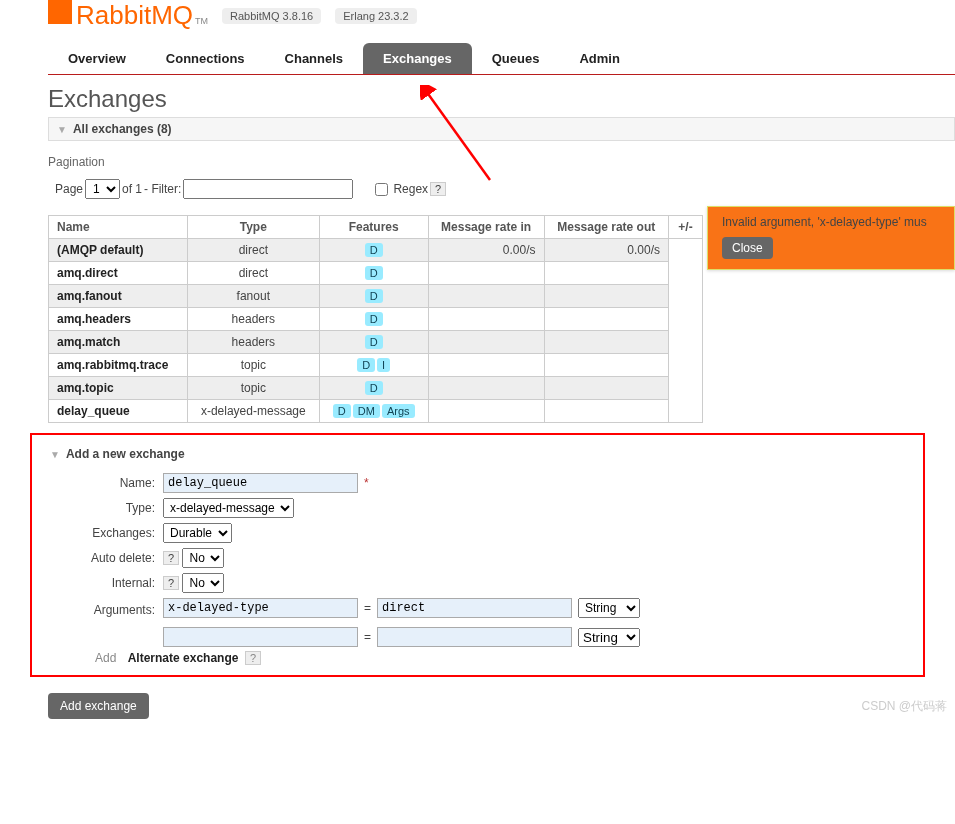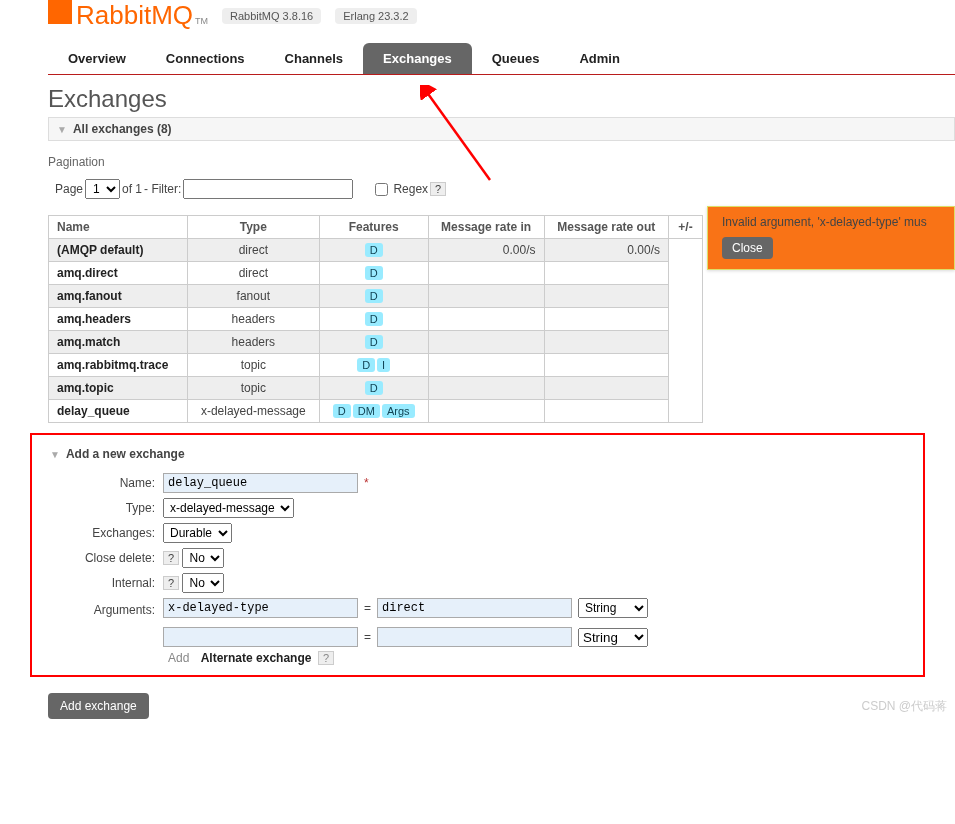--- a/index.html
+++ b/index.html
@@ -105,22 +105,22 @@
     padding: 2px 4px;
     width: 195px;
     background: #e6f0fa;
     border: 1px solid #aaa;
   }
   .formrow select { font-size: 12px; padding: 1px 2px; }
   .asterisk { color: #b33; margin-left: 6px; }
   .argrow { display:flex; align-items:center; gap:6px; margin-left:113px; margin-bottom:4px; }
   .argrow.first { margin-left:0; }
   .argrow input[type=text] { width: 195px; font-family:"Courier New",monospace; font-size:12px; padding:2px 4px; background:#e6f0fa; border:1px solid #aaa; }
-  .argrow select { width:70px; }
-  .addlink { margin-left:118px; color:#888; font-size:12px; }
+  .argrow select { width:62px; }
+  .addlink { margin-left:45px; color:#888; font-size:12px; }
   .addlink b { color:#222; margin-left:8px; }
   .btn {
     background: #666; color:#fff; border:none; border-radius:4px;
     padding: 6px 12px; font-size:12px; cursor:pointer; margin: 6px 0 0 48px;
   }
   .notice {
     position: absolute;
     right: 0; top: 206px;
     background: #f97316;
     border: 1px solid #dede66;
@@ -276,21 +276,21 @@
   </div>
   <div class="formrow">
     <label>Type:</label>
     <select><option>x-delayed-message</option></select>
   </div>
   <div class="formrow">
     <label>Exchanges:</label>
     <select><option>Durable</option></select>
   </div>
   <div class="formrow">
-    <label>Close delete:</label>
+    <label>Auto delete:</label>
     <span class="help">?</span>&nbsp;
     <select><option>No</option></select>
   </div>
   <div class="formrow">
     <label>Internal:</label>
     <span class="help">?</span>&nbsp;
     <select><option>No</option></select>
   </div>
   <div class="formrow">
     <label>Arguments:</label>

